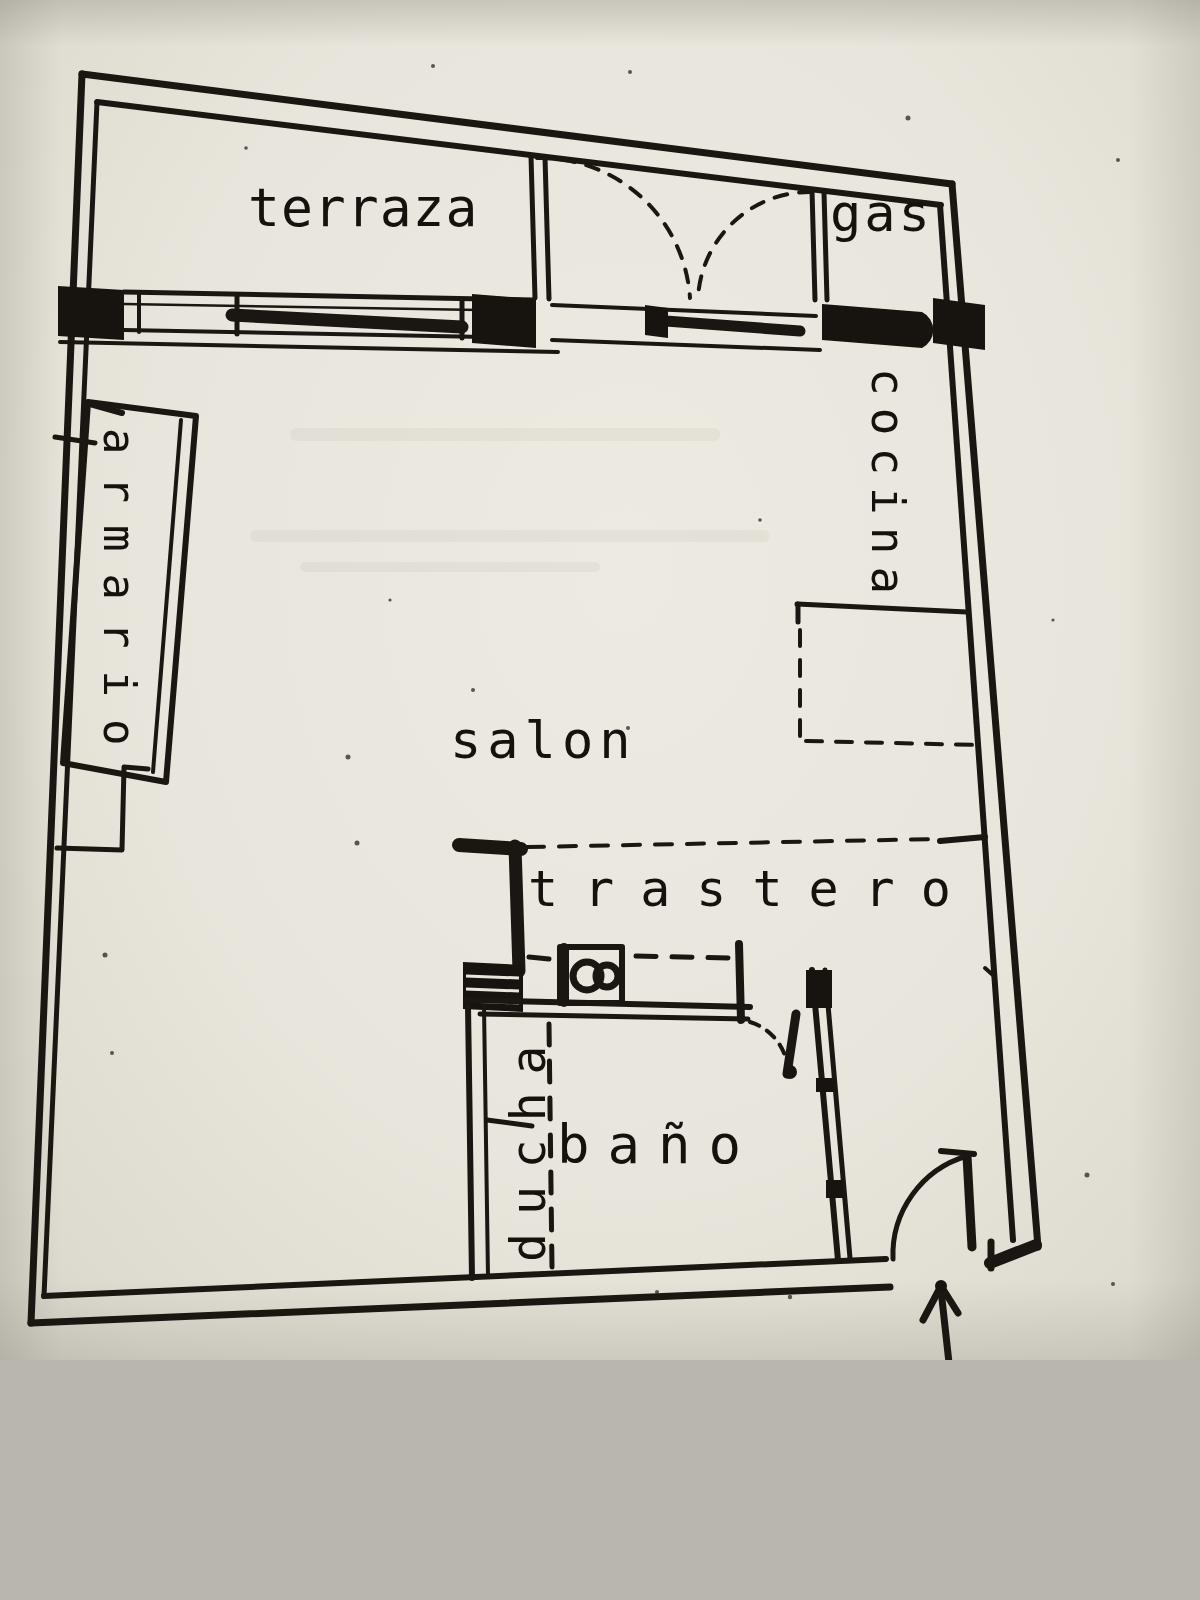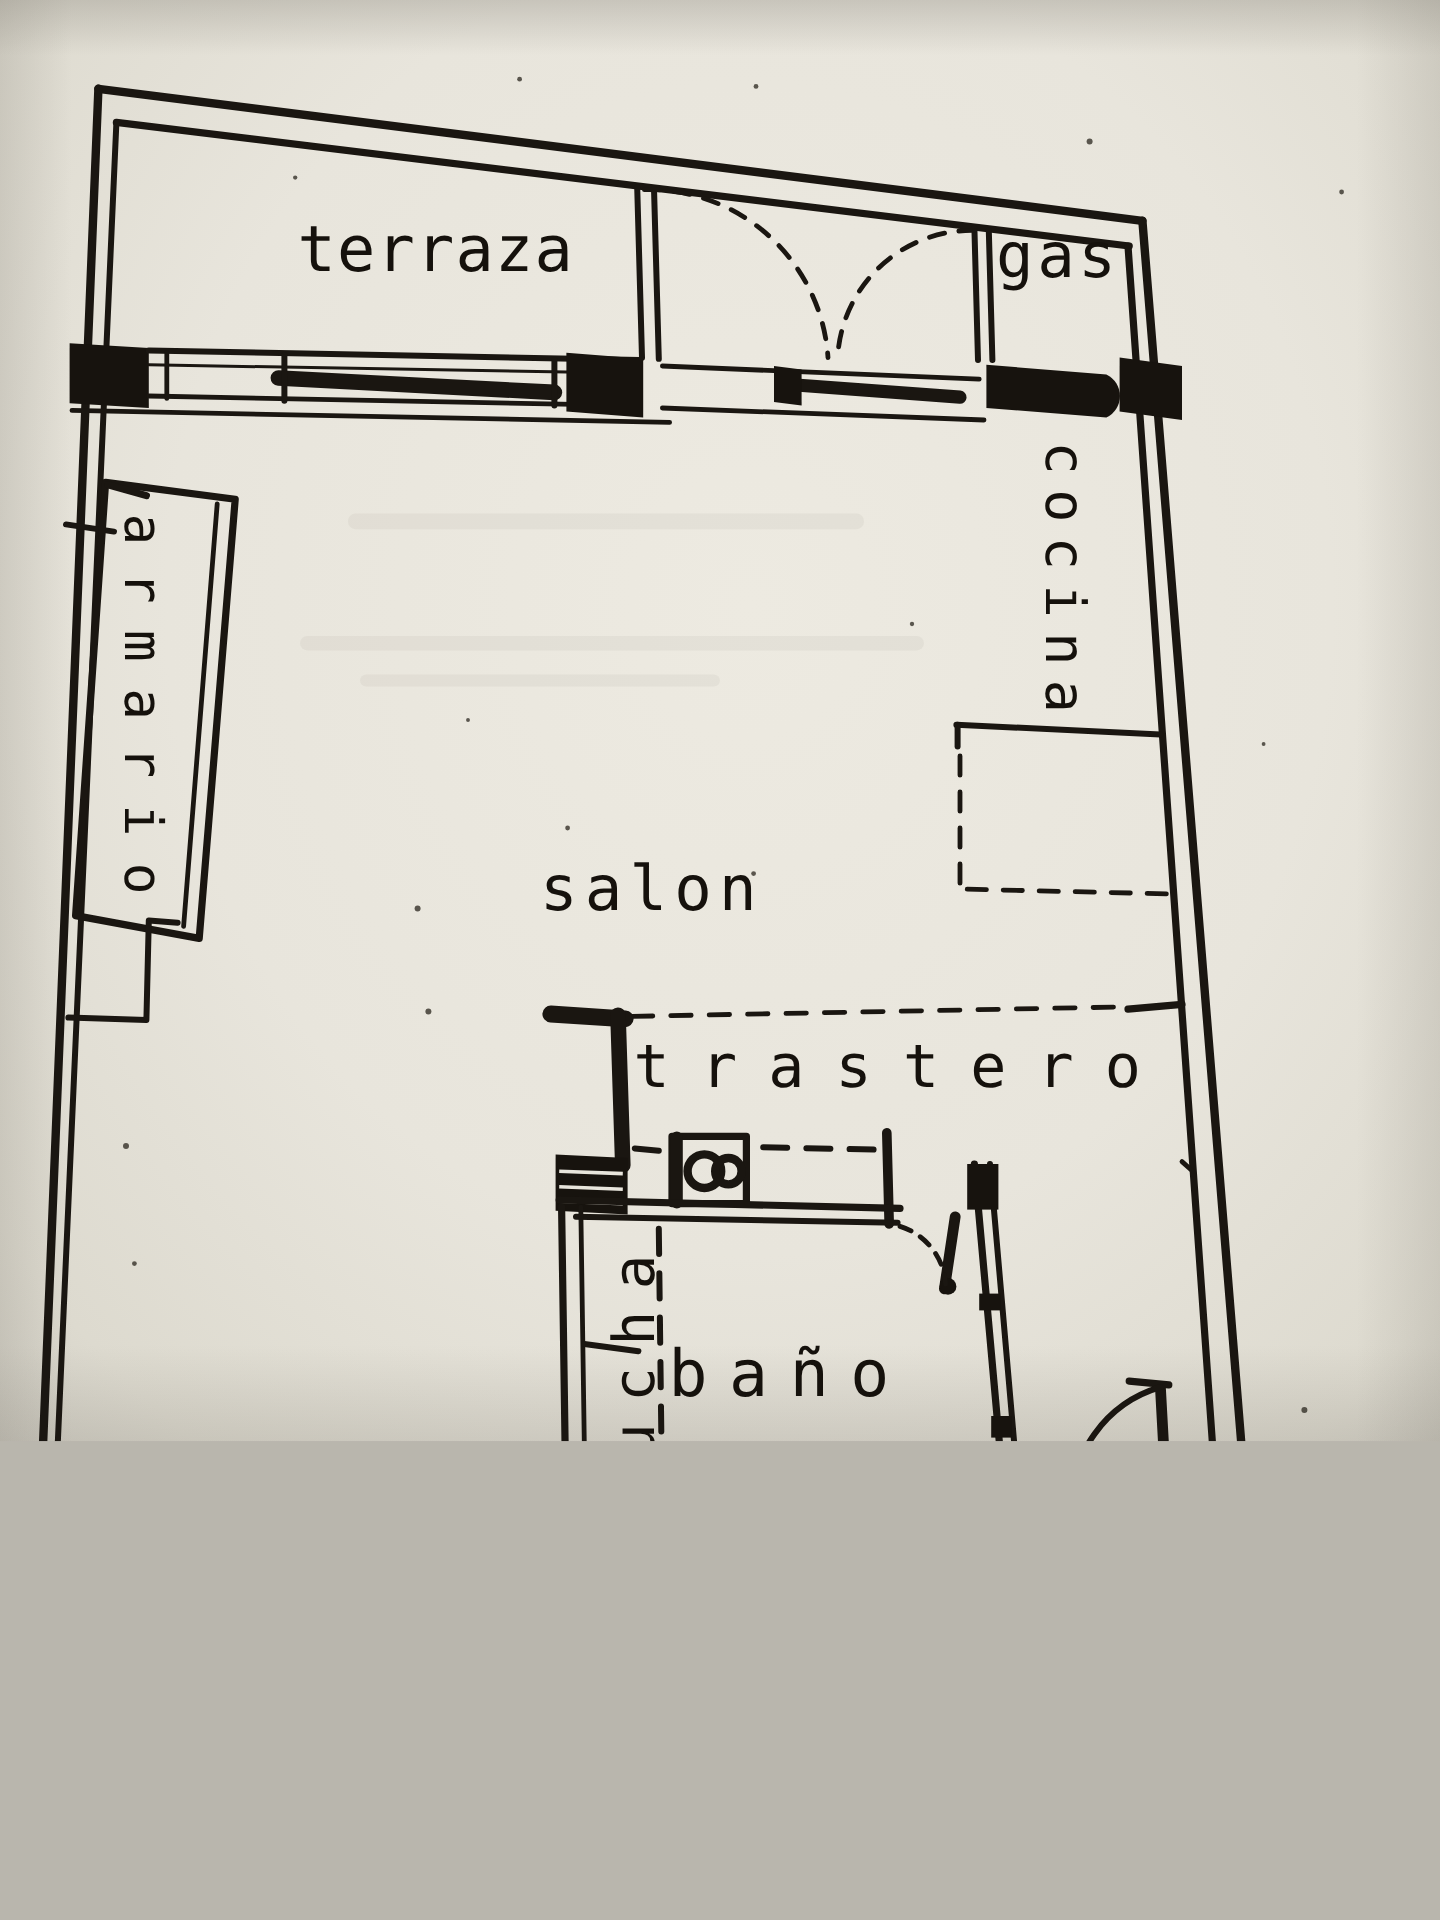--- a/index.html
+++ b/index.html
@@ -1,17 +1,17 @@
 <!DOCTYPE html>
 <html><head>
 <meta charset="utf-8">
 <style>
   html,body{margin:0;padding:0;background:#b9b6ad;}
   .page{
-    position:relative;width:1200px;height:1201px;overflow:hidden;
+    position:relative;width:1200px;height:1360px;overflow:hidden;
     background:
       linear-gradient(180deg, rgba(140,136,126,.35) 0px, rgba(140,136,126,0) 46px),
       linear-gradient(90deg, rgba(150,146,136,.28) 0px, rgba(150,146,136,0) 60px),
       linear-gradient(270deg, rgba(140,136,126,.22) 0px, rgba(140,136,126,0) 70px),
       linear-gradient(0deg, rgba(140,136,126,.25) 0px, rgba(140,136,126,0) 80px),
       radial-gradient(ellipse at 52% 42%, #edeae1 0%, #e8e5dc 55%, #dddacf 88%, #d3d0c6 100%);
     font-family:"DejaVu Sans Mono", monospace;
   }
   svg{position:absolute;left:0;top:0;}
   .ink{stroke:#1a1611;fill:none;stroke-linecap:round;stroke-linejoin:round;}

